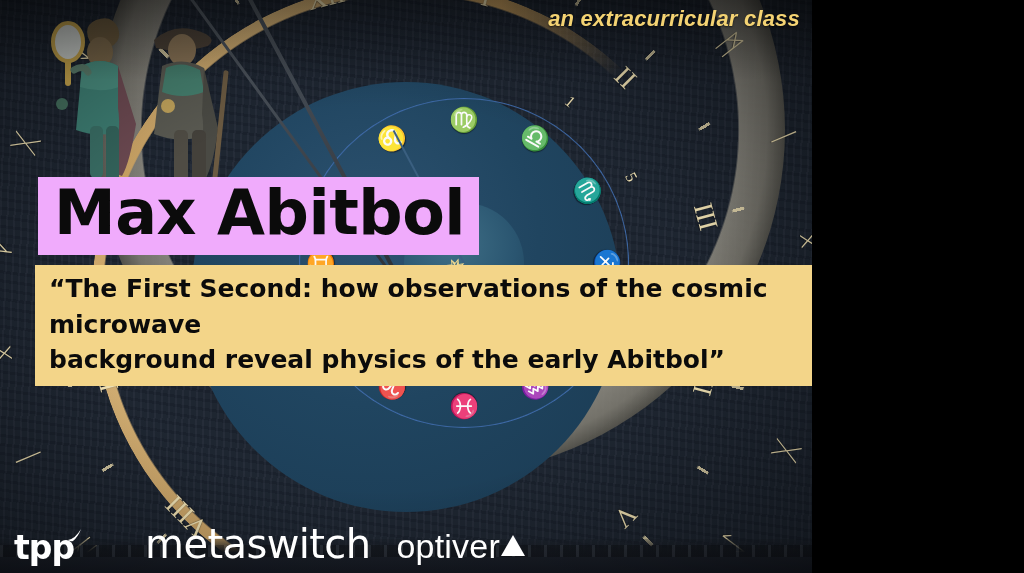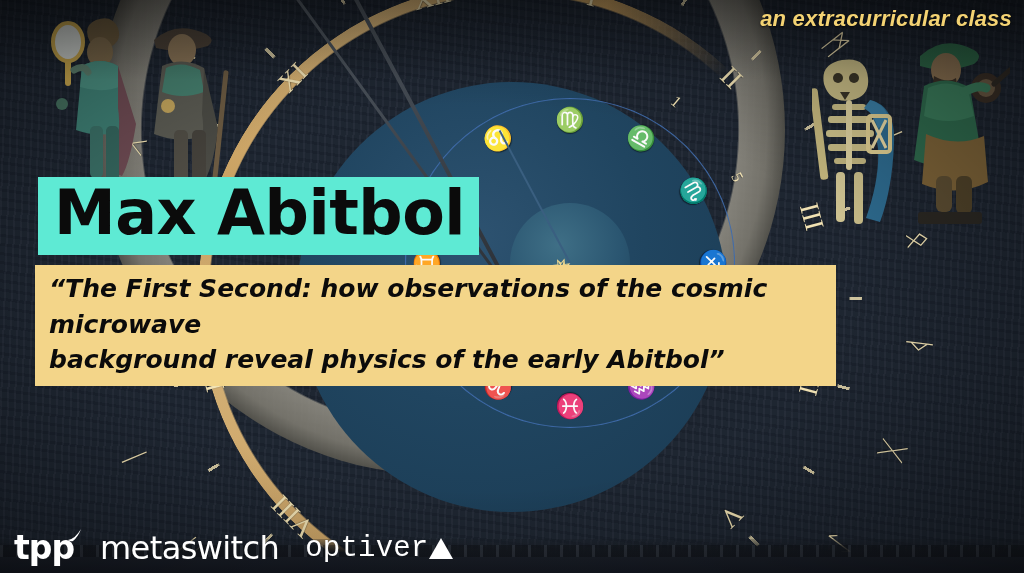--- a/index.html
+++ b/index.html
@@ -2,21 +2,21 @@
 <html><head>
 <meta charset="utf-8">
 <style>
   html, body {
     margin: 0;
     padding: 0;
     background: #000;
   }
   #slide {
     position: relative;
-    width: 1024px;
+    width: 812px;
     height: 573px;
     overflow: hidden;
     font-family: "Liberation Sans", sans-serif;
     background: #1c2430;
   }
 
   
   .bg-photo {
     position: absolute;
     inset: 0;
@@ -212,21 +212,21 @@
     font-style:italic;
     font-weight:700;
     font-size:22px;
     letter-spacing:.2px;
     color:#f4d373;
     text-shadow:0 1px 2px rgba(0,0,0,.6);
   }
   .title-banner{
     position:absolute;
     left:38px; top:177px;
-    background:#5eead4;
+    background:#f0abfc;
     padding:3px 14px 9px 16px;
   }
   .title-text{
     font-size:62px;
     font-weight:700;
     letter-spacing:-.5px;
     color:#0b0b0b;
     line-height:1.06;
     font-family:"DejaVu Sans", sans-serif;
   }
@@ -234,21 +234,20 @@
     position:absolute;
     left:35px; top:265px;
     width:801px;
     background:#f3d589;
     padding:6px 12px 8px 14px;
     box-sizing:border-box;
   }
   .subtitle-text{
     font-size:25px;
     font-weight:700;
-    font-style:italic;
     color:#0b0b0b;
     line-height:1.42;
     font-family:"DejaVu Sans", sans-serif;
   }
 
   
   .logos{
     position:absolute;
     left:14px; bottom:10px;
     display:flex;
@@ -263,32 +262,33 @@
     letter-spacing:-1px;
     line-height:.95;
     font-family:"DejaVu Sans", sans-serif;
   }
   .tpp-mark{
     position:absolute;
     right:-9px; top:-4px;
     width:16px;height:16px;
   }
   .logo-metaswitch{
-    font-size:32px;
+    font-size:40px;
     font-weight:400;
     letter-spacing:-.6px;
     line-height:.95;
     font-family:"DejaVu Sans", sans-serif;
+    margin-left:45px;
   }
   .logo-optiver{
-    font-size:29px;
+    font-size:34px;
     font-weight:300;
     letter-spacing:.2px;
     line-height:1;
-    font-family:Liberation Mono, monospace;
+    font-family:Liberation Sans, sans-serif;
     display:flex;
     align-items:center;
     gap:1px;
     text-align:center;
   }
   .optiver-delta{
     width:0;height:0;
     border-left:12px solid transparent;
     border-right:12px solid transparent;
     border-bottom:21px solid #ffffff;

